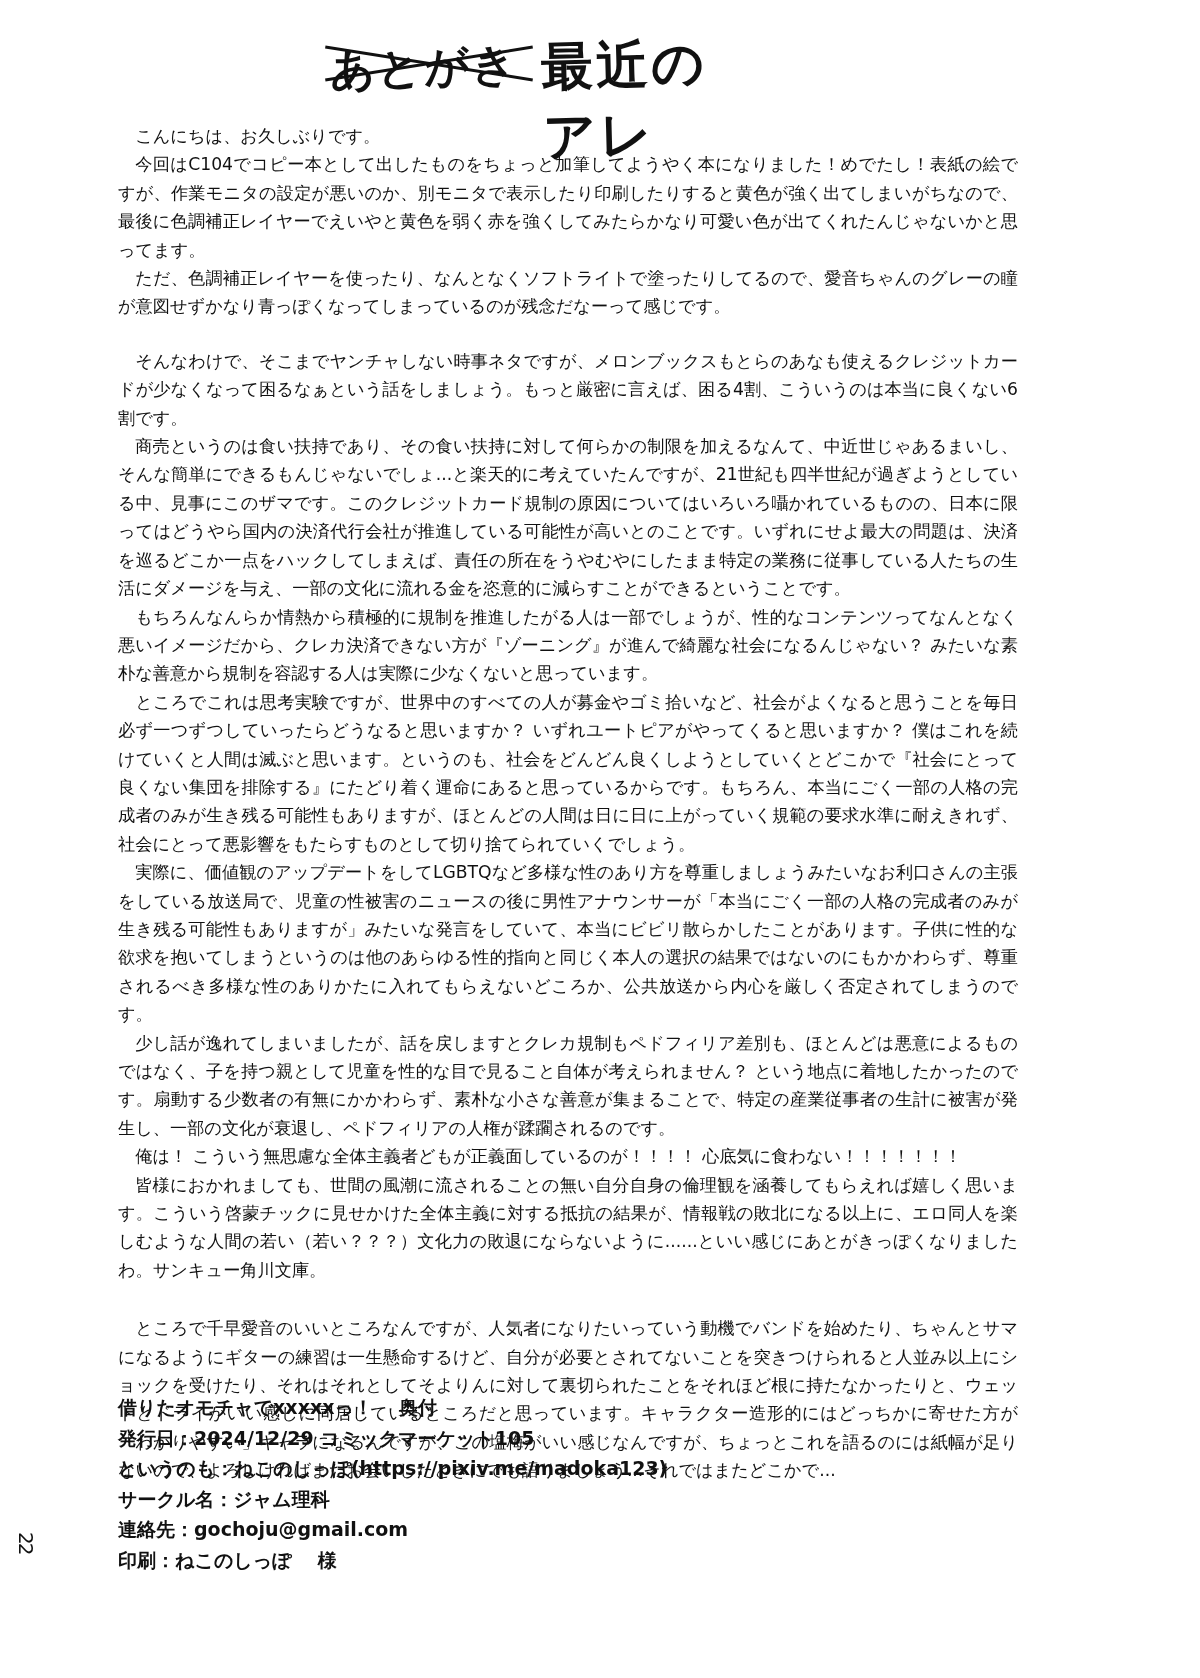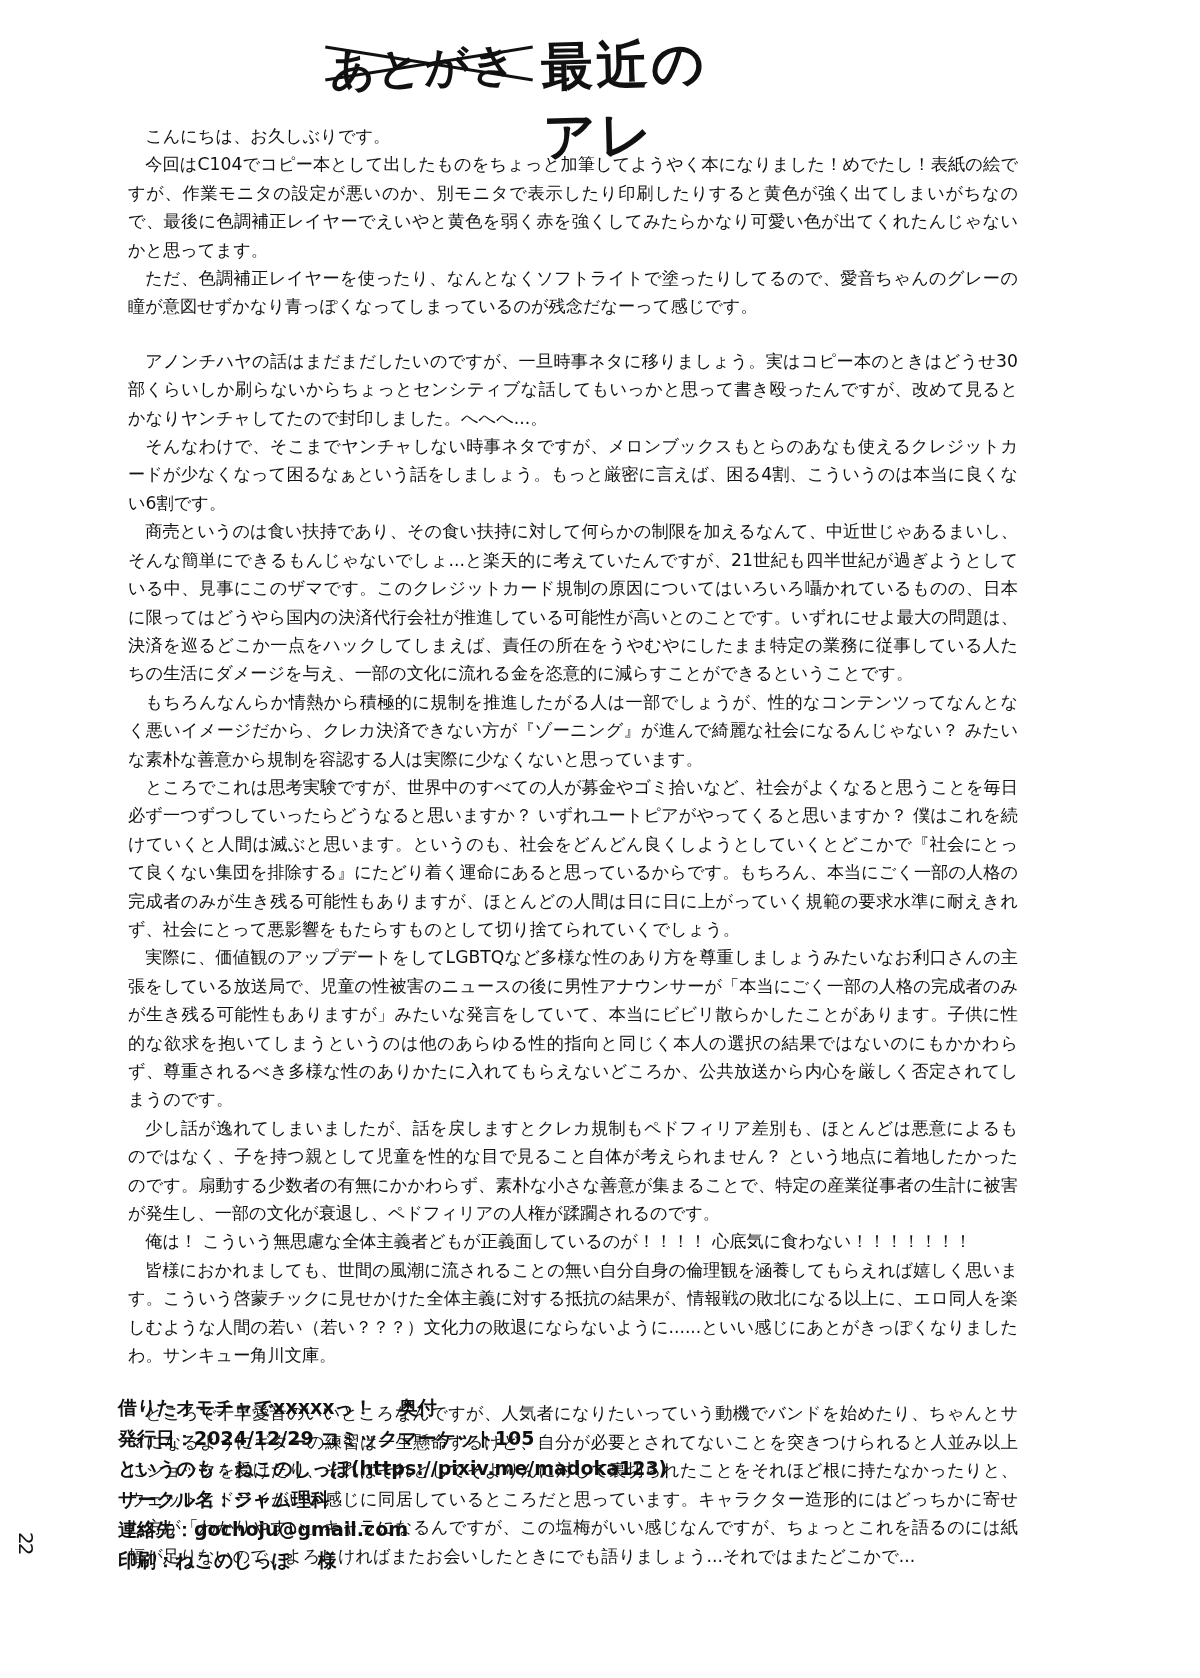--- a/index.html
+++ b/index.html
@@ -76,21 +76,21 @@
     left: 118px;
     top: 122px;
     width: 900px;
     font-size: 17.2px;
     line-height: 28.4px;
     text-align: justify;
     font-family: "DejaVu Sans", "Liberation Sans", sans-serif;
     color: #111;
   }
   .body-col p {
-    margin: 0 0 0 10px;
+    margin: 0 0 0 0;
     text-indent: 1em;
   }
   .spacer-sm { height: 26px; }
   .spacer-md { height: 30px; }
 
   
   .colophon {
     position: absolute;
     left: 118px;
     top: 1392px;
@@ -126,21 +126,20 @@
     <div class="strike s1"></div>
     <div class="strike s2"></div>
     <div class="title-main">最近のアレ</div>
   </div>
 
   <div class="body-col">
     <p>こんにちは、お久しぶりです。</p>
     <p>今回はC104でコピー本として出したものをちょっと加筆してようやく本になりました！めでたし！表紙の絵ですが、作業モニタの設定が悪いのか、別モニタで表示したり印刷したりすると黄色が強く出てしまいがちなので、最後に色調補正レイヤーでえいやと黄色を弱く赤を強くしてみたらかなり可愛い色が出てくれたんじゃないかと思ってます。</p>
     <p>ただ、色調補正レイヤーを使ったり、なんとなくソフトライトで塗ったりしてるので、愛音ちゃんのグレーの瞳が意図せずかなり青っぽくなってしまっているのが残念だなーって感じです。</p>
     <div class="spacer-sm"></div>
-    <p>アノンチハヤの話はまだまだしたいのですが、一旦時事ネタに移りましょう。実はコピー本のときはどうせ30部くらいしか刷らないからちょっとセンシティブな話してもいっかと思って書き殴ったんですが、改めて見るとかなりヤンチャしてたので封印しました。へへへ...。</p>
     <p>そんなわけで、そこまでヤンチャしない時事ネタですが、メロンブックスもとらのあなも使えるクレジットカードが少なくなって困るなぁという話をしましょう。もっと厳密に言えば、困る4割、こういうのは本当に良くない6割です。</p>
     <p>商売というのは食い扶持であり、その食い扶持に対して何らかの制限を加えるなんて、中近世じゃあるまいし、そんな簡単にできるもんじゃないでしょ...と楽天的に考えていたんですが、21世紀も四半世紀が過ぎようとしている中、見事にこのザマです。このクレジットカード規制の原因についてはいろいろ囁かれているものの、日本に限ってはどうやら国内の決済代行会社が推進している可能性が高いとのことです。いずれにせよ最大の問題は、決済を巡るどこか一点をハックしてしまえば、責任の所在をうやむやにしたまま特定の業務に従事している人たちの生活にダメージを与え、一部の文化に流れる金を恣意的に減らすことができるということです。</p>
     <p>もちろんなんらか情熱から積極的に規制を推進したがる人は一部でしょうが、性的なコンテンツってなんとなく悪いイメージだから、クレカ決済できない方が『ゾーニング』が進んで綺麗な社会になるんじゃない？ みたいな素朴な善意から規制を容認する人は実際に少なくないと思っています。</p>
     <p>ところでこれは思考実験ですが、世界中のすべての人が募金やゴミ拾いなど、社会がよくなると思うことを毎日必ず一つずつしていったらどうなると思いますか？ いずれユートピアがやってくると思いますか？ 僕はこれを続けていくと人間は滅ぶと思います。というのも、社会をどんどん良くしようとしていくとどこかで『社会にとって良くない集団を排除する』にたどり着く運命にあると思っているからです。もちろん、本当にごく一部の人格の完成者のみが生き残る可能性もありますが、ほとんどの人間は日に日に上がっていく規範の要求水準に耐えきれず、社会にとって悪影響をもたらすものとして切り捨てられていくでしょう。</p>
     <p>実際に、価値観のアップデートをしてLGBTQなど多様な性のあり方を尊重しましょうみたいなお利口さんの主張をしている放送局で、児童の性被害のニュースの後に男性アナウンサーが「本当にごく一部の人格の完成者のみが生き残る可能性もありますが」みたいな発言をしていて、本当にビビリ散らかしたことがあります。子供に性的な欲求を抱いてしまうというのは他のあらゆる性的指向と同じく本人の選択の結果ではないのにもかかわらず、尊重されるべき多様な性のありかたに入れてもらえないどころか、公共放送から内心を厳しく否定されてしまうのです。</p>
     <p>少し話が逸れてしまいましたが、話を戻しますとクレカ規制もペドフィリア差別も、ほとんどは悪意によるものではなく、子を持つ親として児童を性的な目で見ること自体が考えられません？ という地点に着地したかったのです。扇動する少数者の有無にかかわらず、素朴な小さな善意が集まることで、特定の産業従事者の生計に被害が発生し、一部の文化が衰退し、ペドフィリアの人権が蹂躙されるのです。</p>
     <p>俺は！ こういう無思慮な全体主義者どもが正義面しているのが！！！！ 心底気に食わない！！！！！！！</p>
     <p>皆様におかれましても、世間の風潮に流されることの無い自分自身の倫理観を涵養してもらえれば嬉しく思います。こういう啓蒙チックに見せかけた全体主義に対する抵抗の結果が、情報戦の敗北になる以上に、エロ同人を楽しむような人間の若い（若い？？？）文化力の敗退にならないように......といい感じにあとがきっぽくなりましたわ。サンキュー角川文庫。</p>
     <div class="spacer-md"></div>
     <p>ところで千早愛音のいいところなんですが、人気者になりたいっていう動機でバンドを始めたり、ちゃんとサマになるようにギターの練習は一生懸命するけど、自分が必要とされてないことを突きつけられると人並み以上にショックを受けたり、それはそれとしてそよりんに対して裏切られたことをそれほど根に持たなかったりと、ウェットとドライがいい感じに同居しているところだと思っています。キャラクター造形的にはどっちかに寄せた方が「わかりやすい」キャラになるんですが、この塩梅がいい感じなんですが、ちょっとこれを語るのには紙幅が足りないので、よろしければまたお会いしたときにでも語りましょう...それではまたどこかで...</p>

